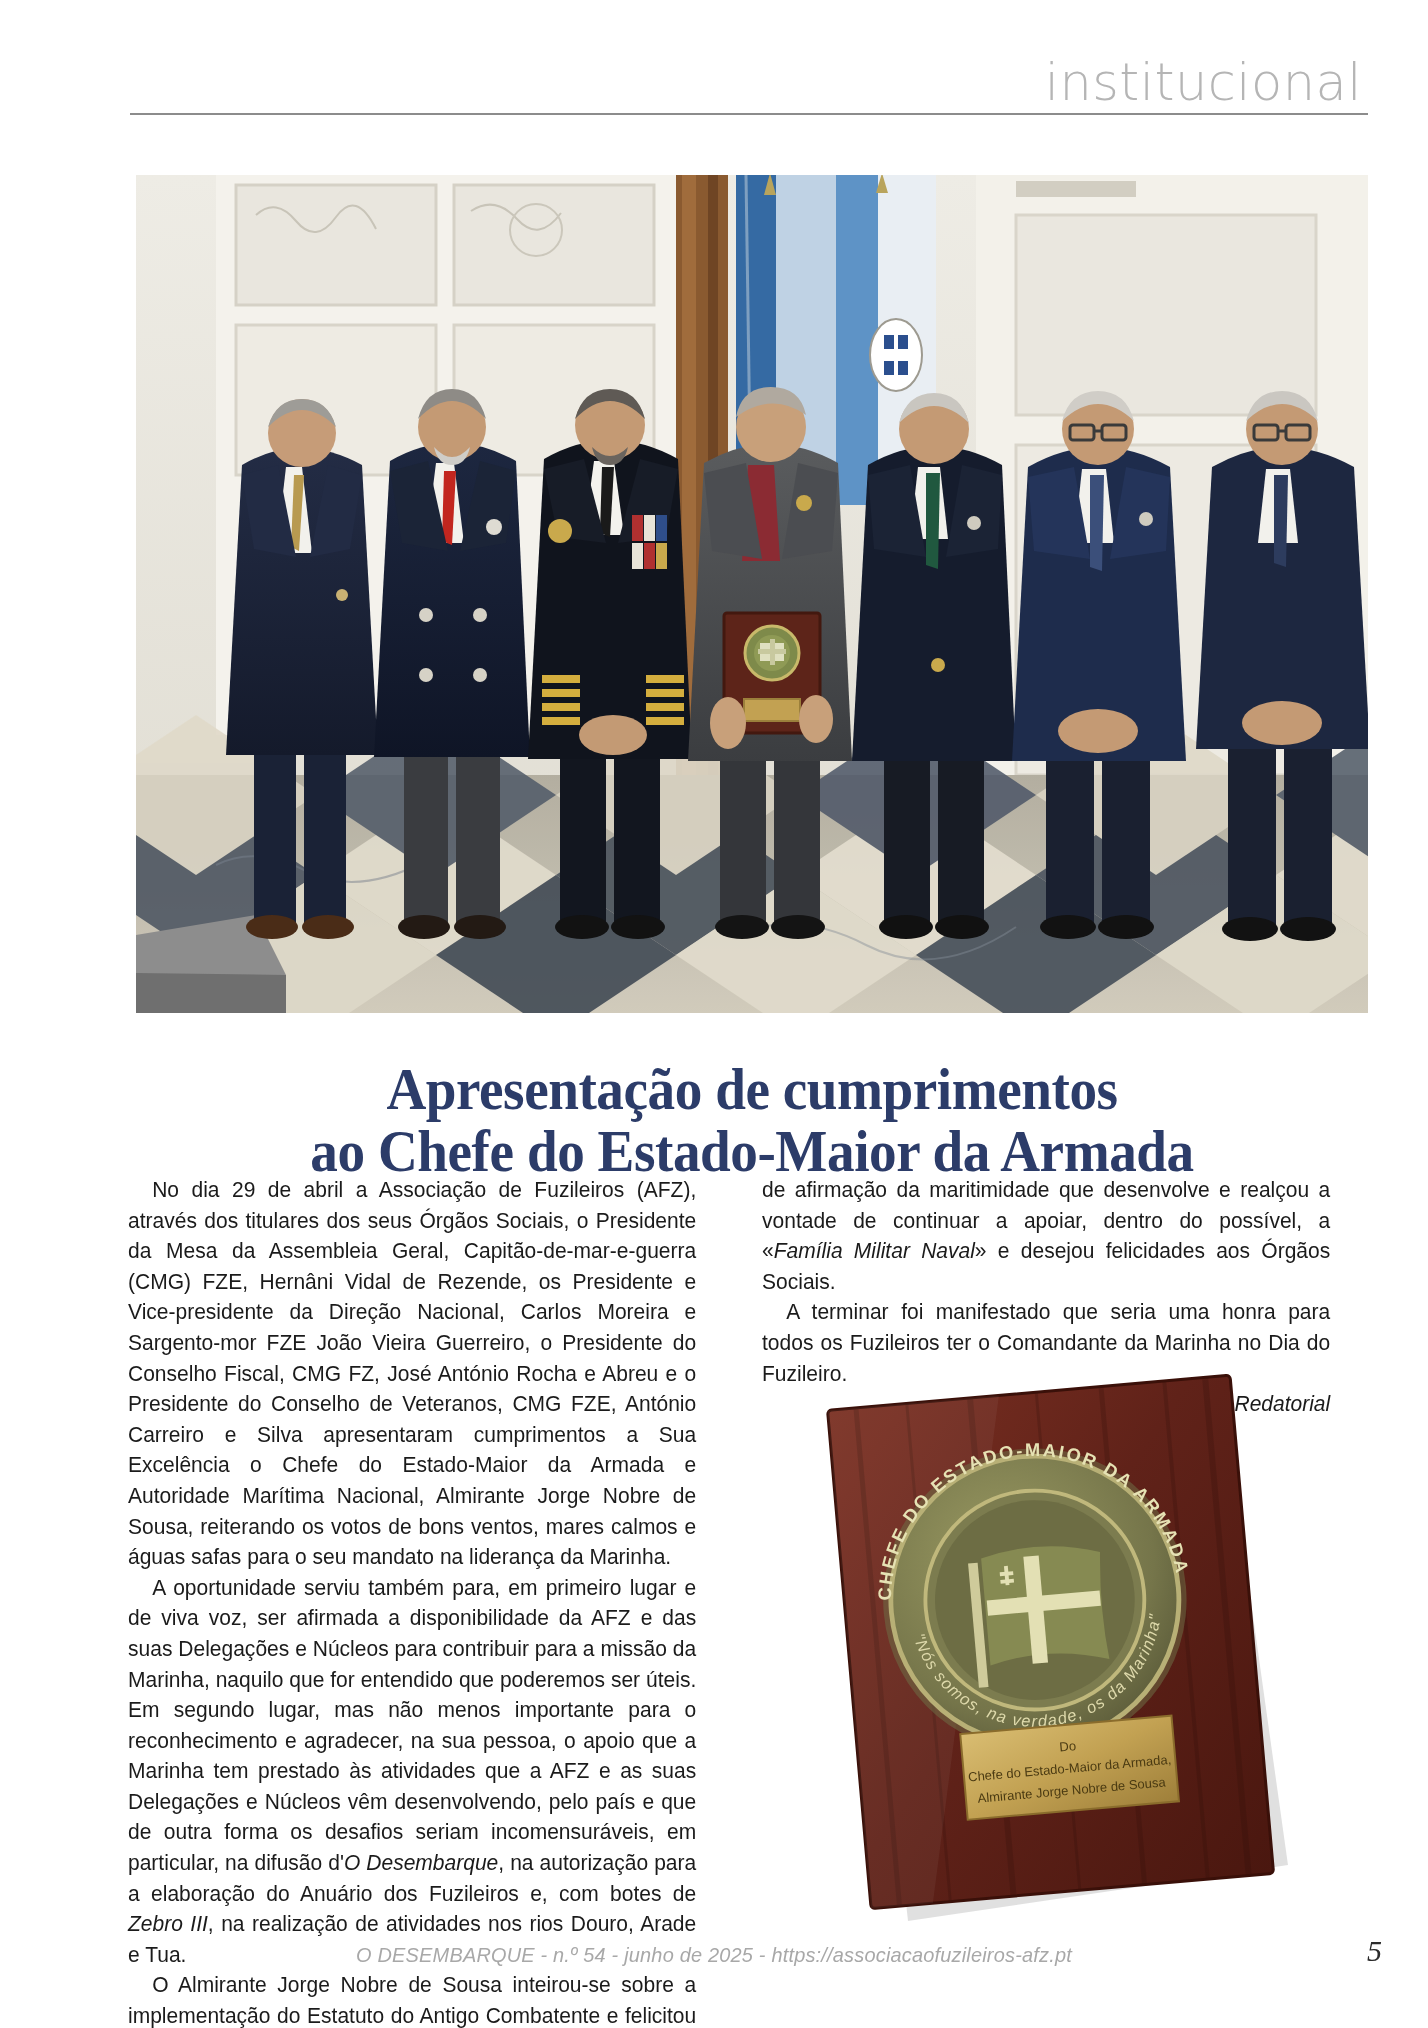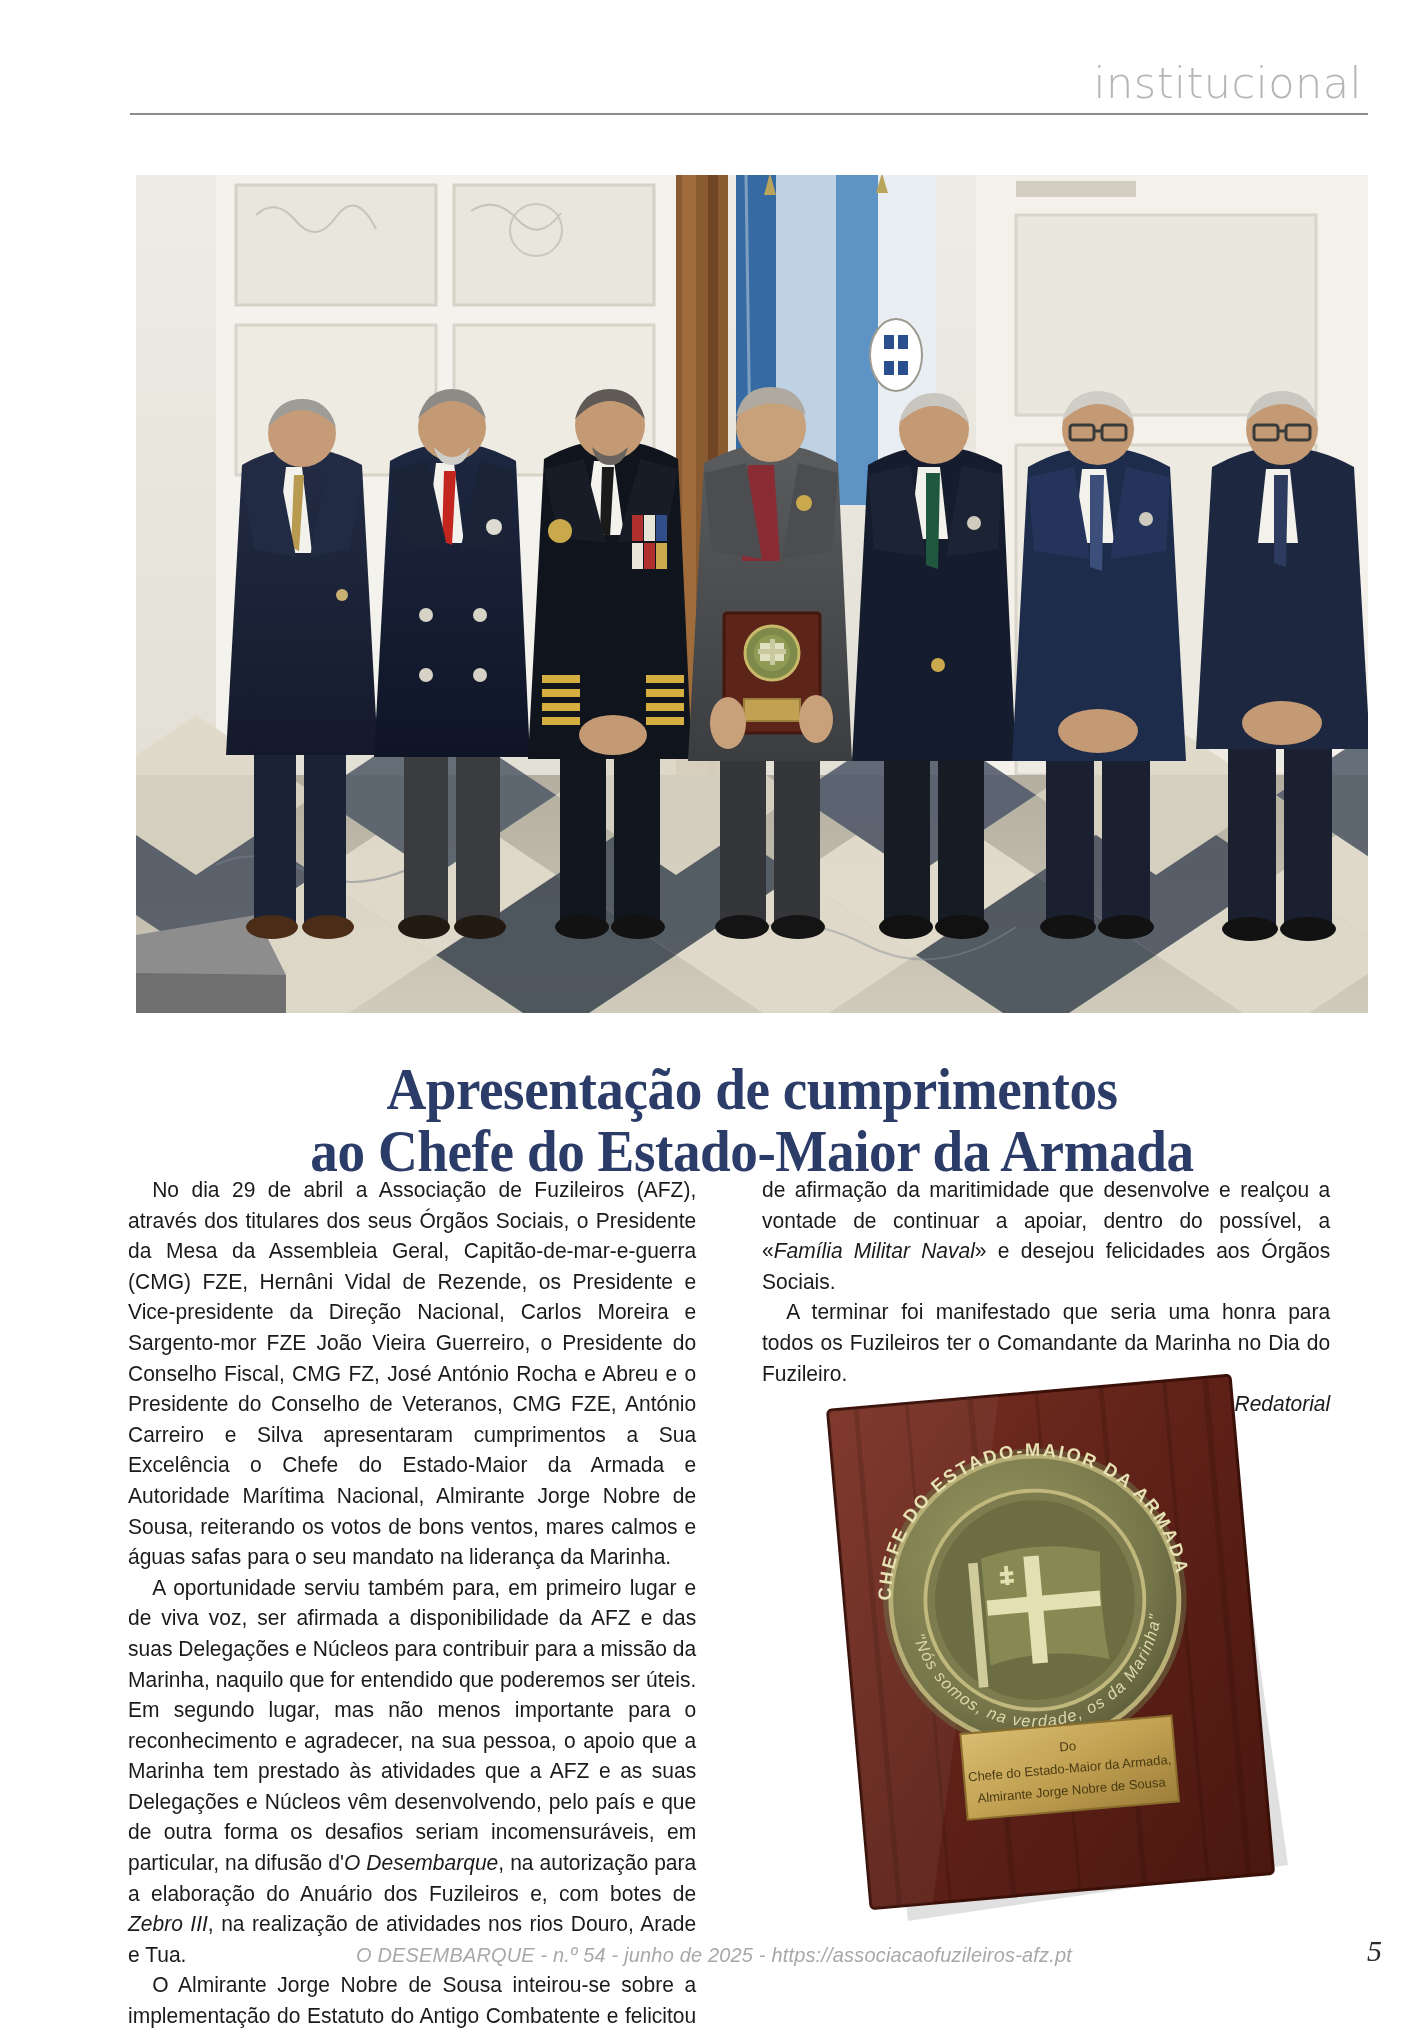--- a/index.html
+++ b/index.html
@@ -32,21 +32,21 @@
     top: 113px;
     width: 1238px;
     height: 2px;
     background: #8c8c8c;
   }
   .header-kicker {
     position: absolute;
     right: 58px;
     top: 54px;
     font-family: "DejaVu Sans", sans-serif;
-    font-size: 43px;
+    font-size: 51px;
     font-weight: 300;
     letter-spacing: 0.5px;
     color: #b5b5b5;
     background: #ffffff;
     padding: 0 8px 0 14px;
     line-height: 58px;
   }
 
   
   .photo {

